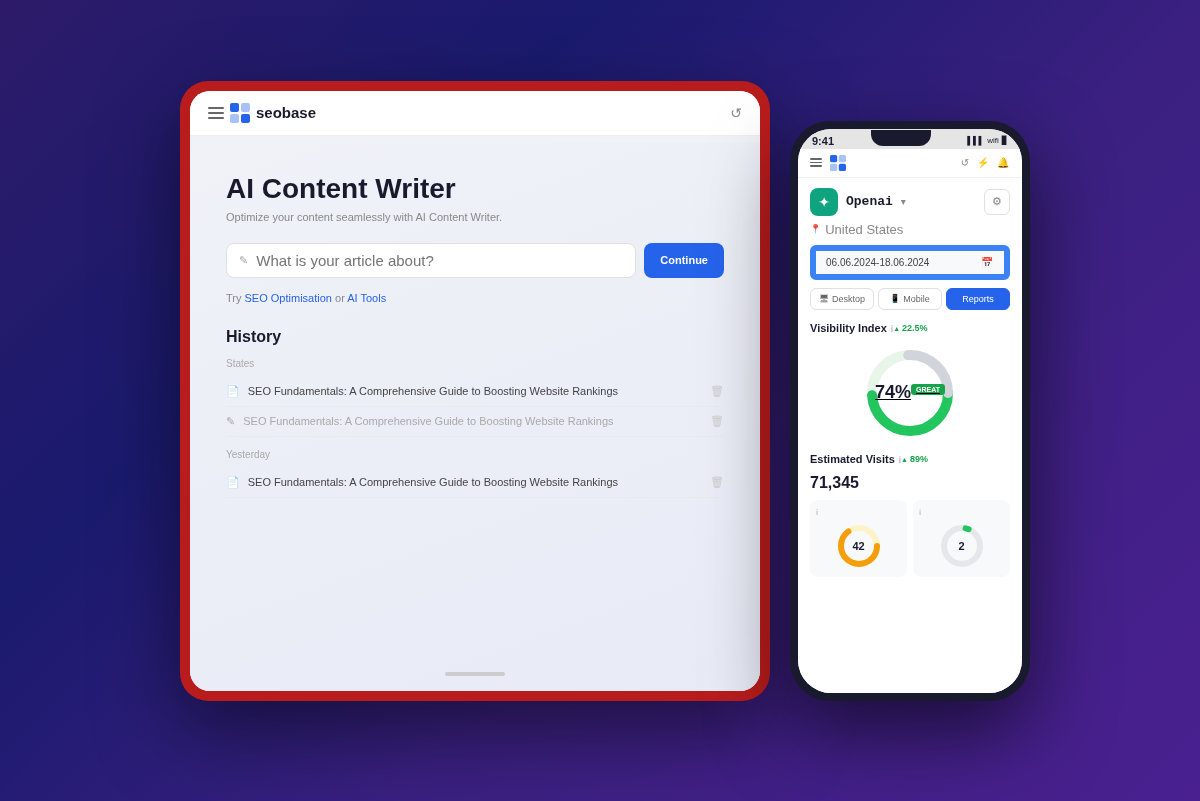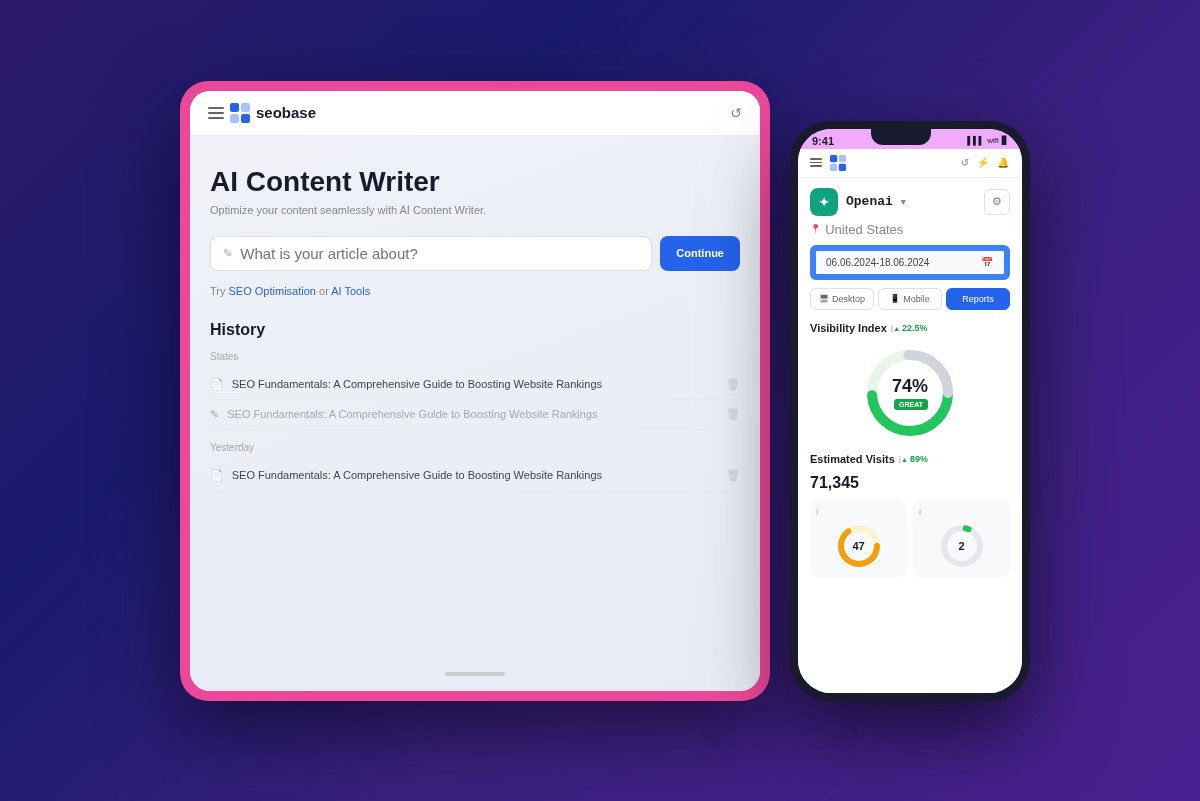--- a/index.html
+++ b/index.html
@@ -25,21 +25,21 @@
       justify-content: center;
     }
 
     
     .tablet {
       position: absolute;
       left: 30px;
       top: 20px;
       width: 590px;
       height: 620px;
-      background: #ec4899;
+      background: #b91c1c;
       border-radius: 28px;
       padding: 10px;
       box-shadow: 0 30px 80px rgba(0,0,0,0.5);
     }
 
     .tablet-screen {
       width: 100%;
       height: 100%;
       background: #f0f2f8;
       border-radius: 20px;
@@ -91,23 +91,24 @@
     }
 
     .undo-icon {
       font-size: 14px;
       color: #888;
       cursor: pointer;
     }
 
     .tablet-content {
       flex: 1;
-      padding: 30px 20px;
+      padding: 30px 36px;
       background: linear-gradient(160deg, #f0f2f8 0%, #e8eaf6 100%);
       overflow: hidden;
+      margin-top: 7px;
     }
 
     .page-title {
       font-size: 28px;
       font-weight: 700;
       color: #1a1a2e;
       margin-bottom: 6px;
     }
 
     .page-subtitle {
@@ -251,22 +252,23 @@
       width: 100%;
       height: 100%;
       background: white;
       border-radius: 33px;
       overflow: hidden;
       display: flex;
       flex-direction: column;
     }
 
     .phone-notch-area {
-      background: #f0abfc;
-      display: flex;
+      background: #e5e5e5;
+      display: flex;
+      align-items: center;
       justify-content: space-between;
       padding: 6px 14px 2px;
     }
 
     .phone-time {
       font-size: 11px;
       font-weight: 700;
       color: #1a1a2e;
     }
 
@@ -503,23 +505,24 @@
     }
 
     .donut-svg {
       width: 100px;
       height: 100px;
     }
 
     .donut-center {
       position: absolute;
       display: flex;
-      flex-direction: column;
-      align-items: flex-end;
+      flex-direction: row;
+      align-items: flex-start;
       justify-content: center;
+      text-decoration: underline;
     }
 
     .donut-percent {
       font-size: 18px;
       font-weight: 700;
       color: #1a1a2e;
     }
 
     .donut-badge {
       background: #16a34a;
@@ -784,21 +787,21 @@
         <div class="small-charts-row">
           <div class="small-chart-card">
             <div class="small-chart-header">
               <span style="font-size:8px;color:#aaa;">ℹ</span>
             </div>
             <div class="small-donut-container">
               <svg class="small-donut-svg" viewBox="0 0 50 50">
                 <circle cx="25" cy="25" r="18" fill="none" stroke="#fef3c7" stroke-width="6"></circle>
                 <circle cx="25" cy="25" r="18" fill="none" stroke="#f59e0b" stroke-width="6" stroke-dasharray="101 113" stroke-dashoffset="28" stroke-linecap="round"></circle>
               </svg>
-              <span class="small-donut-center">47</span>
+              <span class="small-donut-center">42</span>
             </div>
           </div>
           <div class="small-chart-card">
             <div class="small-chart-header">
               <span style="font-size:8px;color:#aaa;">ℹ</span>
             </div>
             <div class="small-donut-container">
               <svg class="small-donut-svg" viewBox="0 0 50 50">
                 <circle cx="25" cy="25" r="18" fill="none" stroke="#e5e7eb" stroke-width="6"></circle>
                 <circle cx="25" cy="25" r="18" fill="none" stroke="#22c55e" stroke-width="6" stroke-dasharray="3 113" stroke-dashoffset="28" stroke-linecap="round"></circle>

